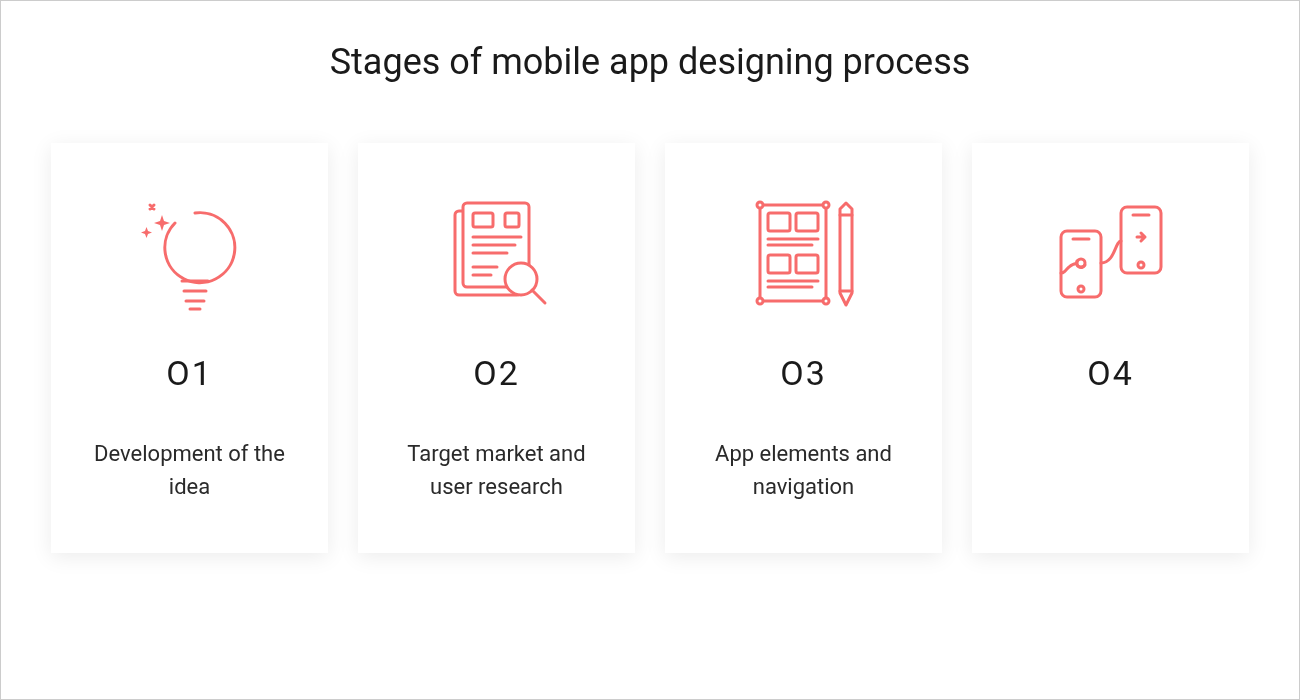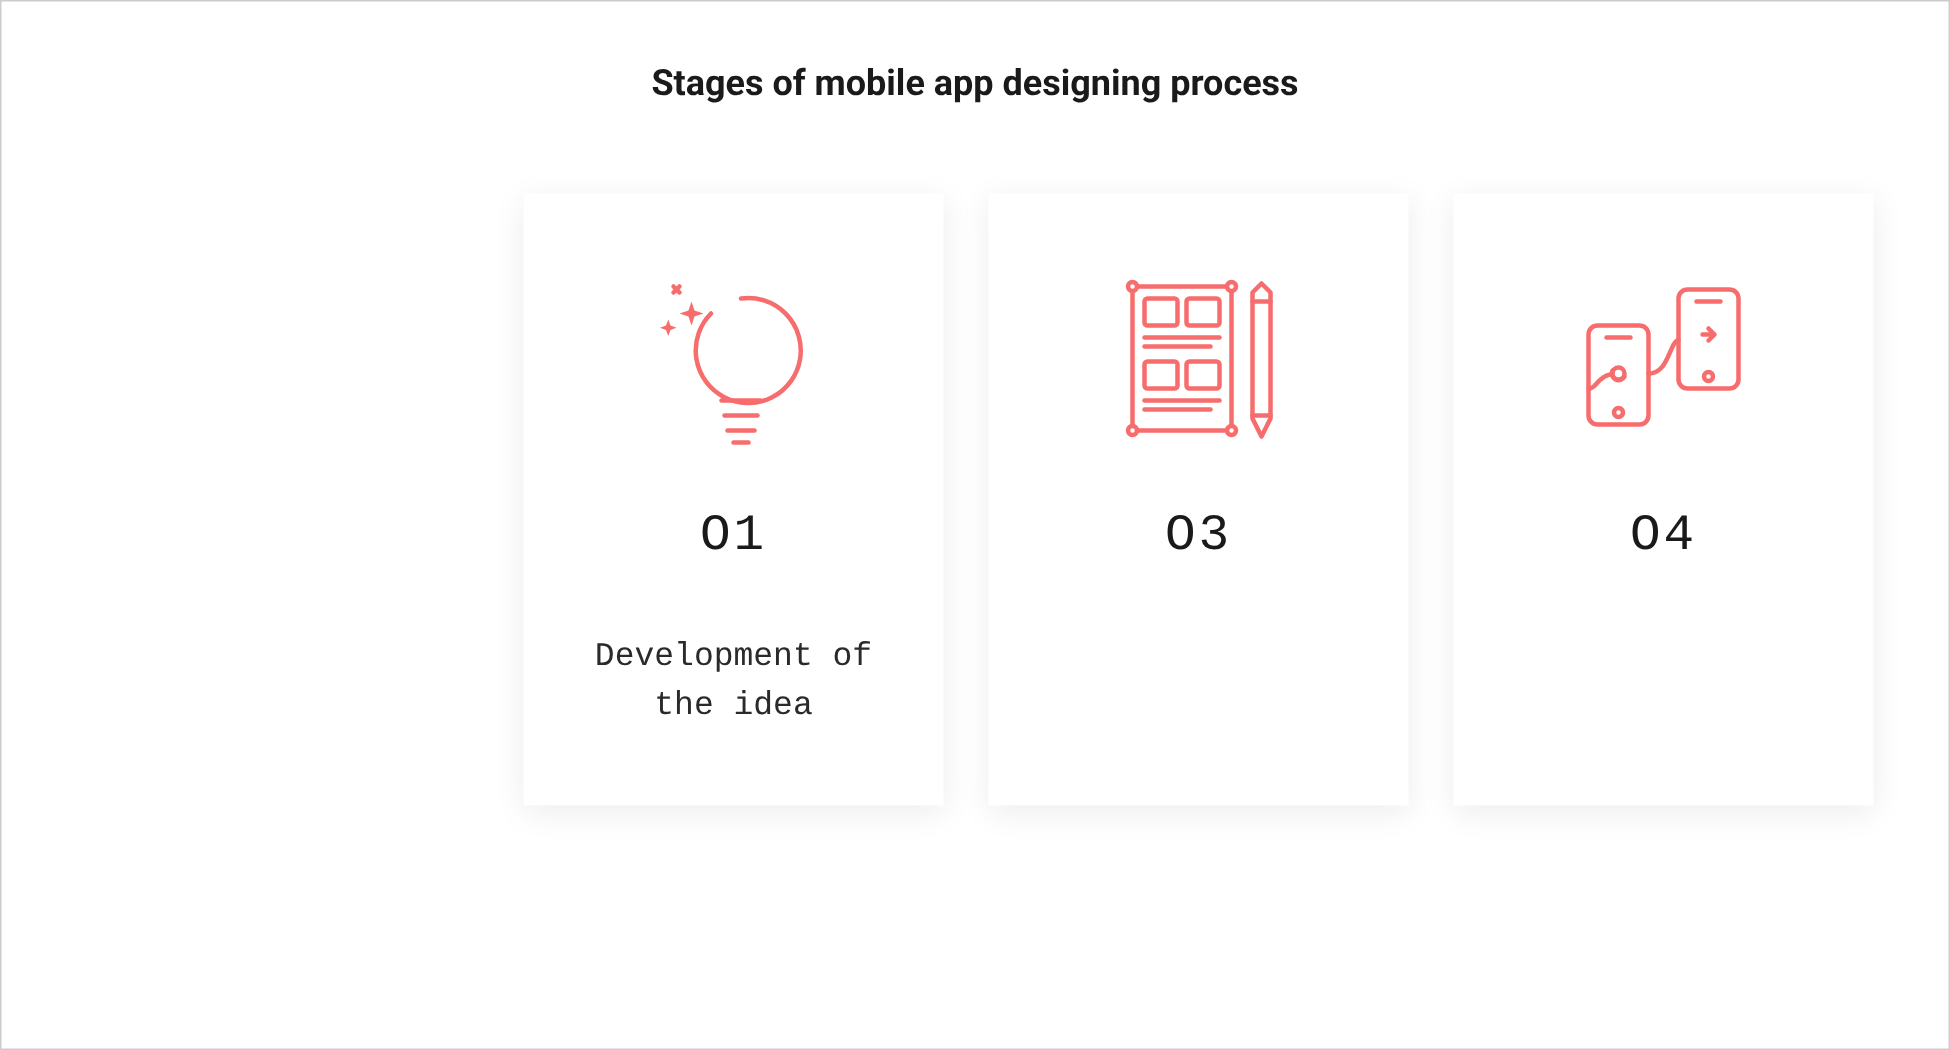--- a/index.html
+++ b/index.html
@@ -12,32 +12,31 @@
       background: #ffffff;
       width: 1300px;
       height: 700px;
       border: 1px solid #ccc;
       padding: 40px 50px;
       display: flex;
       flex-direction: column;
       align-items: center;
     }
     .title {
-      font-size: 24px;
-      font-weight: 700;
+      font-size: 36px;
+      font-weight: 400;
       color: #1a1a1a;
       text-align: center;
       margin-bottom: 60px;
     }
     .cards-container {
       display: flex;
       gap: 30px;
       width: 100%;
-      justify-content: flex-end;
-      font-family: Liberation Mono, monospace;
+      justify-content: space-between;
     }
     .card {
       background: #ffffff;
       box-shadow: 0 4px 20px rgba(0,0,0,0.08);
       padding: 40px 20px 50px 20px;
       width: 280px;
       display: flex;
       flex-direction: column;
       align-items: center;
       text-align: center;
@@ -83,20 +82,39 @@
         <path d="M70 126 L80 126"></path>
         <path d="M30 22 l4 4 M34 22 l-4 4"></path>
         <path d="M40 38 l2 -6 l2 6 l6 2 l-6 2 l-2 6 l-2 -6 l-6 -2 z" fill="#f76c6c" stroke="none"></path>
         <path d="M25 48 l1.5 -4 l1.5 4 l4 1.5 l-4 1.5 l-1.5 4 l-1.5 -4 l-4 -1.5 z" fill="#f76c6c" stroke="none"></path>
       </svg>
     </div>
     <div class="stage-number">O1</div>
     <div class="stage-desc">Development of the idea</div>
   </div>
 
+  <div class="card">
+    <div class="icon-wrap">
+      <svg width="140" height="140" viewBox="0 0 140 140" fill="none" stroke="#f76c6c" stroke-width="3" stroke-linecap="round" stroke-linejoin="round">
+        <rect x="28" y="28" width="66" height="84" rx="4"></rect>
+        <rect x="36" y="20" width="66" height="84" rx="4" fill="#fff"></rect>
+        <rect x="46" y="30" width="20" height="14" rx="2"></rect>
+        <rect x="78" y="30" width="14" height="14" rx="2"></rect>
+        <line x1="46" y1="54" x2="94" y2="54"></line>
+        <line x1="46" y1="62" x2="88" y2="62"></line>
+        <line x1="46" y1="70" x2="80" y2="70"></line>
+        <line x1="46" y1="84" x2="70" y2="84"></line>
+        <line x1="46" y1="92" x2="64" y2="92"></line>
+        <circle cx="94" cy="96" r="16" fill="#fff"></circle>
+        <line x1="105" y1="107" x2="118" y2="120"></line>
+      </svg>
+    </div>
+    <div class="stage-number">O2</div>
+    <div class="stage-desc">Target market and user research</div>
+  </div>
 
   <div class="card">
     <div class="icon-wrap">
       <svg width="140" height="140" viewBox="0 0 140 140" fill="none" stroke="#f76c6c" stroke-width="3" stroke-linecap="round" stroke-linejoin="round">
         <rect x="26" y="22" width="66" height="96" rx="2"></rect>
         <circle cx="26" cy="22" r="3" fill="#fff"></circle>
         <circle cx="92" cy="22" r="3" fill="#fff"></circle>
         <circle cx="26" cy="118" r="3" fill="#fff"></circle>
         <circle cx="92" cy="118" r="3" fill="#fff"></circle>
         <rect x="34" y="30" width="22" height="18" rx="2"></rect>
@@ -106,20 +124,21 @@
         <rect x="34" y="72" width="22" height="18" rx="2"></rect>
         <rect x="62" y="72" width="22" height="18" rx="2"></rect>
         <line x1="34" y1="98" x2="84" y2="98"></line>
         <line x1="34" y1="104" x2="78" y2="104"></line>
         <path d="M106 26 L112 20 L118 26 L118 110 L112 122 L106 110 Z"></path>
         <line x1="106" y1="32" x2="118" y2="32"></line>
         <line x1="106" y1="108" x2="118" y2="108"></line>
       </svg>
     </div>
     <div class="stage-number">O3</div>
+    <div class="stage-desc">App elements and navigation</div>
   </div>
 
   <div class="card">
     <div class="icon-wrap">
       <svg width="140" height="140" viewBox="0 0 140 140" fill="none" stroke="#f76c6c" stroke-width="3" stroke-linecap="round" stroke-linejoin="round">
         <rect x="20" y="48" width="40" height="66" rx="6"></rect>
         <circle cx="40" cy="106" r="3"></circle>
         <line x1="32" y1="56" x2="48" y2="56"></line>
         <rect x="80" y="24" width="40" height="66" rx="6"></rect>
         <circle cx="100" cy="82" r="3"></circle>

